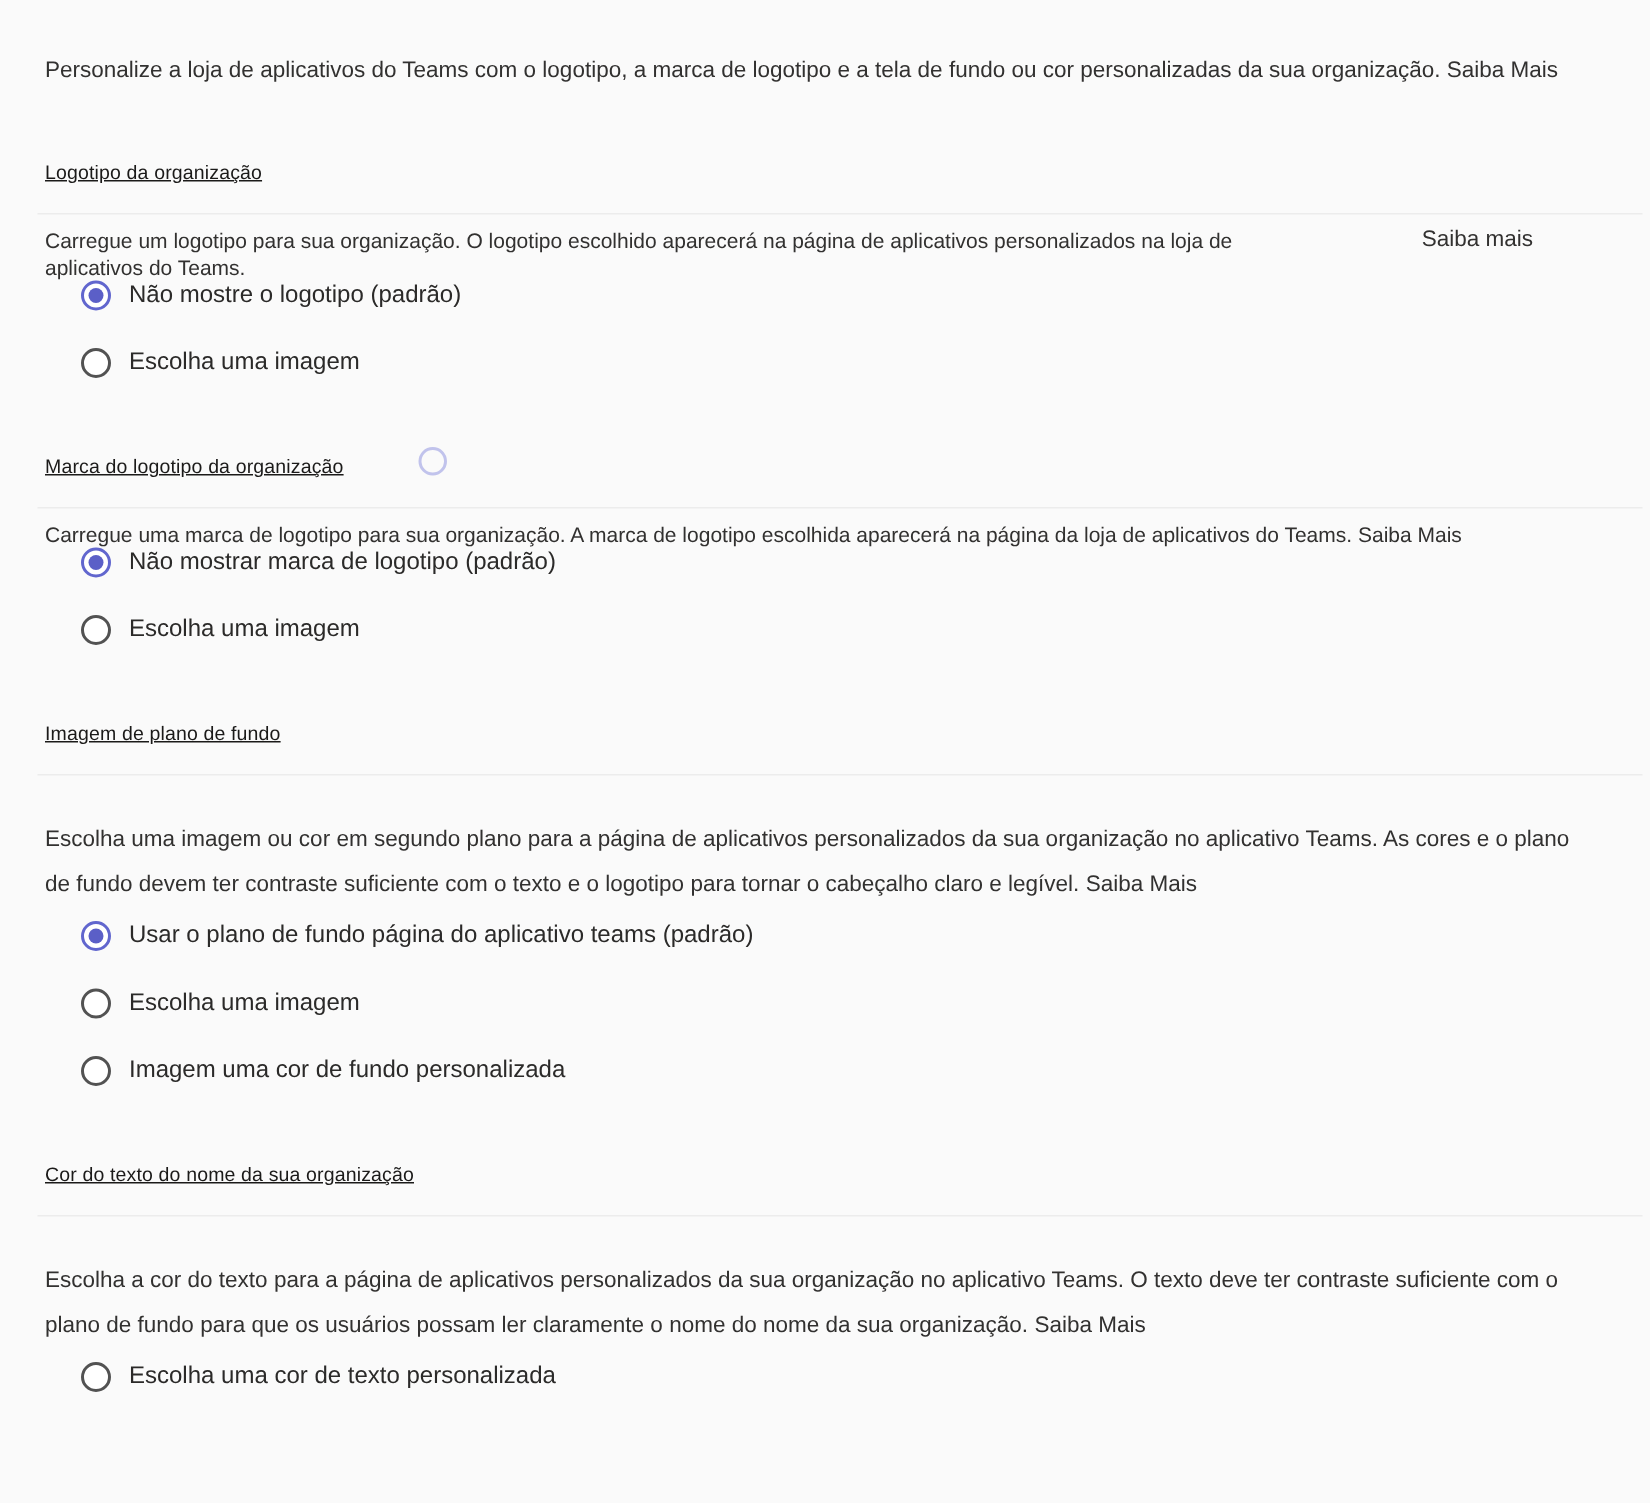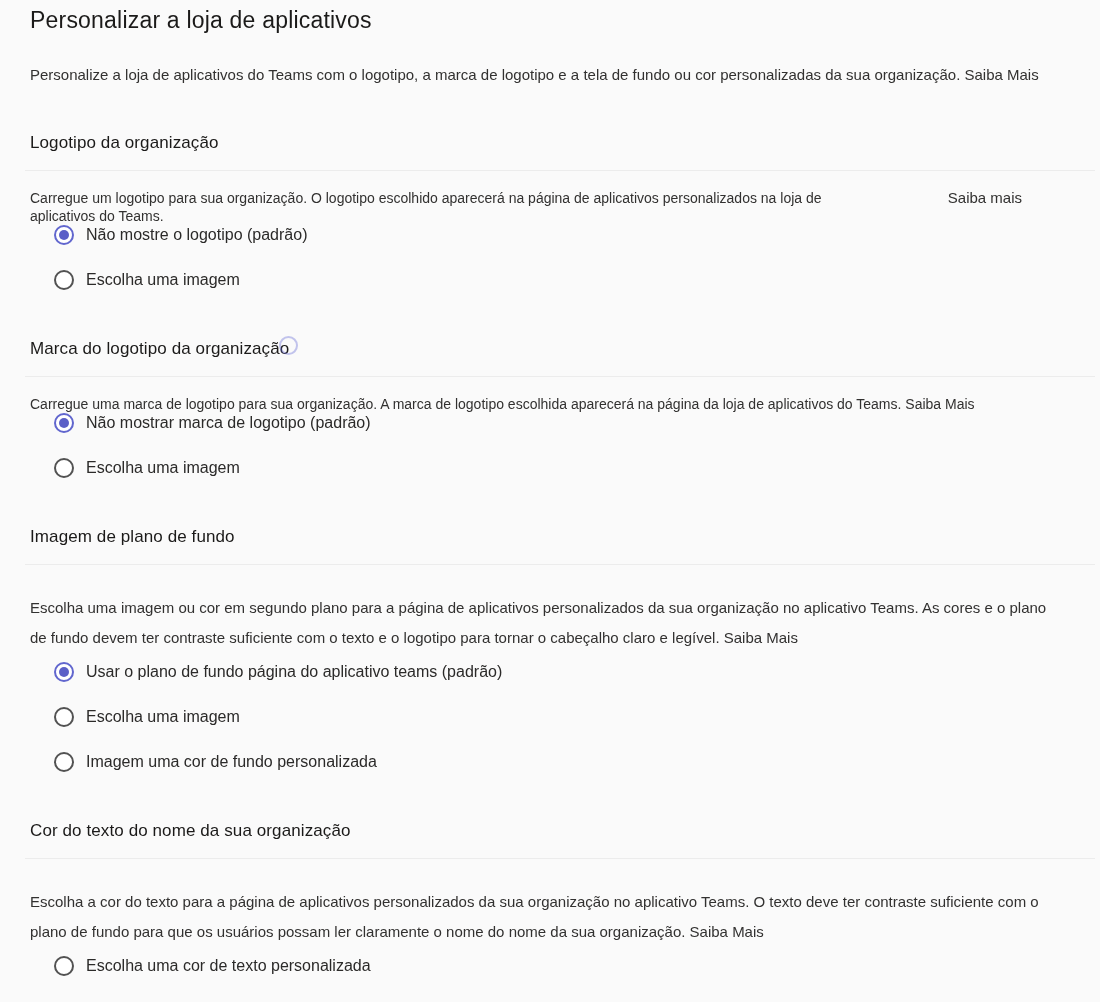--- a/index.html
+++ b/index.html
@@ -25,45 +25,46 @@
   .intro {
     margin-top: 32px;
     font-size: 15px;
     line-height: 18px;
     color: #323130;
   }
   .intro .learn-more { color: #323130; text-decoration: none; cursor: pointer; }
   .section { margin-top: 47px; }
   .section-heading-row { position: relative; }
   .section-heading {
-    font-size: 17px;
+    font-size: 13px;
     line-height: 24px;
     font-weight: 400;
     color: #1b1a19;
     letter-spacing: 0.1px;
+    text-decoration: underline;
   }
   .focus-ring-artifact {
     position: absolute;
     left: 249px;
     top: -1px;
     width: 19px;
     height: 19px;
     border: 2px solid rgba(101, 105, 212, 0.38);
     border-radius: 50%;
     pointer-events: none;
   }
   .divider {
     height: 1px;
     background: #ececec;
     margin-top: 15px;
     margin-left: -5px;
     margin-right: -25px;
   }
   .desc-row {
-    margin-top: 18px;
+    margin-top: 8px;
     display: flex;
     align-items: flex-start;
     gap: 32px;
   }
   .desc-one-line {
     font-size: 14px;
     line-height: 18px;
     color: #323130;
     flex: 1 1 auto;
   }
@@ -120,21 +121,20 @@
     line-height: 20px;
     color: #2b2a29;
     white-space: nowrap;
   }
 </style>
 </head>
 <body>
 
 <div class="content">
 
-  <h1 class="page-title">Personalizar a loja de aplicativos</h1>
 
   <p class="intro"><span>Personalize a loja de aplicativos do Teams com o logotipo, a marca de logotipo e a tela de fundo ou cor personalizadas da sua organização.</span> <span class="learn-more">Saiba Mais</span></p>
 
   <div class="section">
     <div class="section-heading-row">
       <h2 class="section-heading">Logotipo da organização</h2>
     </div>
     <div class="divider"></div>
     <div class="desc-row">
       <span class="desc-one-line">Carregue um logotipo para sua organização. O logotipo escolhido aparecerá na página de aplicativos personalizados na loja de aplicativos do Teams.</span>

